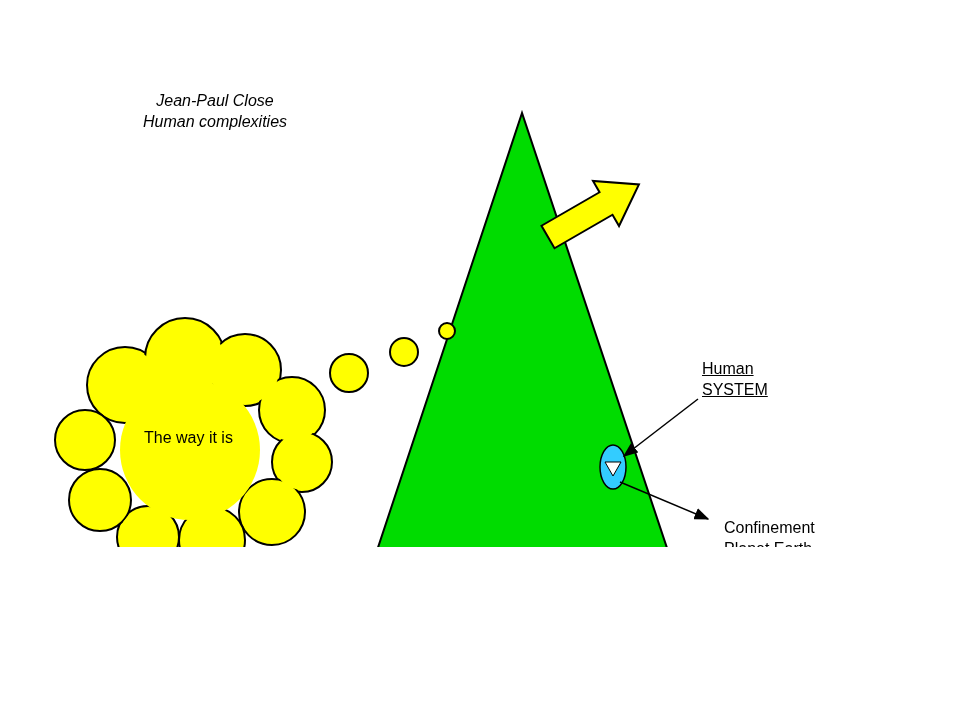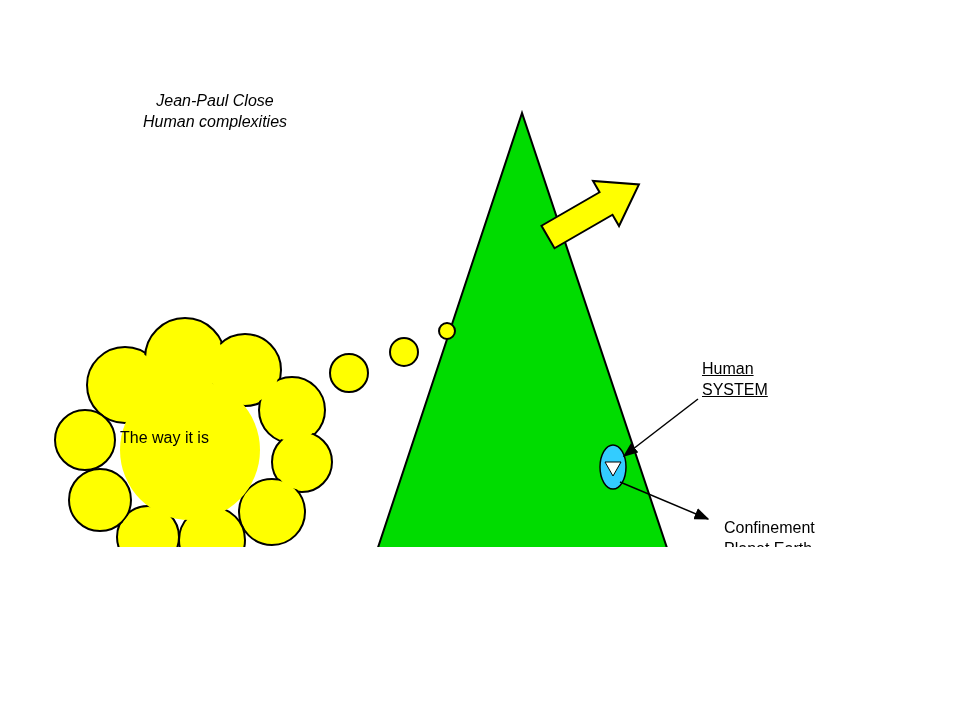--- a/index.html
+++ b/index.html
@@ -86,21 +86,21 @@
 
     <line x1="698" y1="399" x2="624" y2="456" stroke="#000000" stroke-width="1.5" marker-end="url(#arrowhead)"></line>
 
     <line x1="620" y1="482" x2="708" y2="519" stroke="#000000" stroke-width="1.5" marker-end="url(#arrowhead)"></line>
   </svg>
 
   <div class="label title" style="left:105px; top:90px;">Jean-Paul Close
 Human complexities</div>
 
 
-  <div class="label" style="left:120px; top:427px;">The way it is</div>
+  <div class="label" style="left:144px; top:427px;">The way it is</div>
 
   <div class="label" style="left:702px; top:358px;text-decoration:underline;">Human
 SYSTEM</div>
 
   <div class="label" style="left:724px; top:517px;">Confinement
 Planet Earth</div>
 
 
 </div>
 

